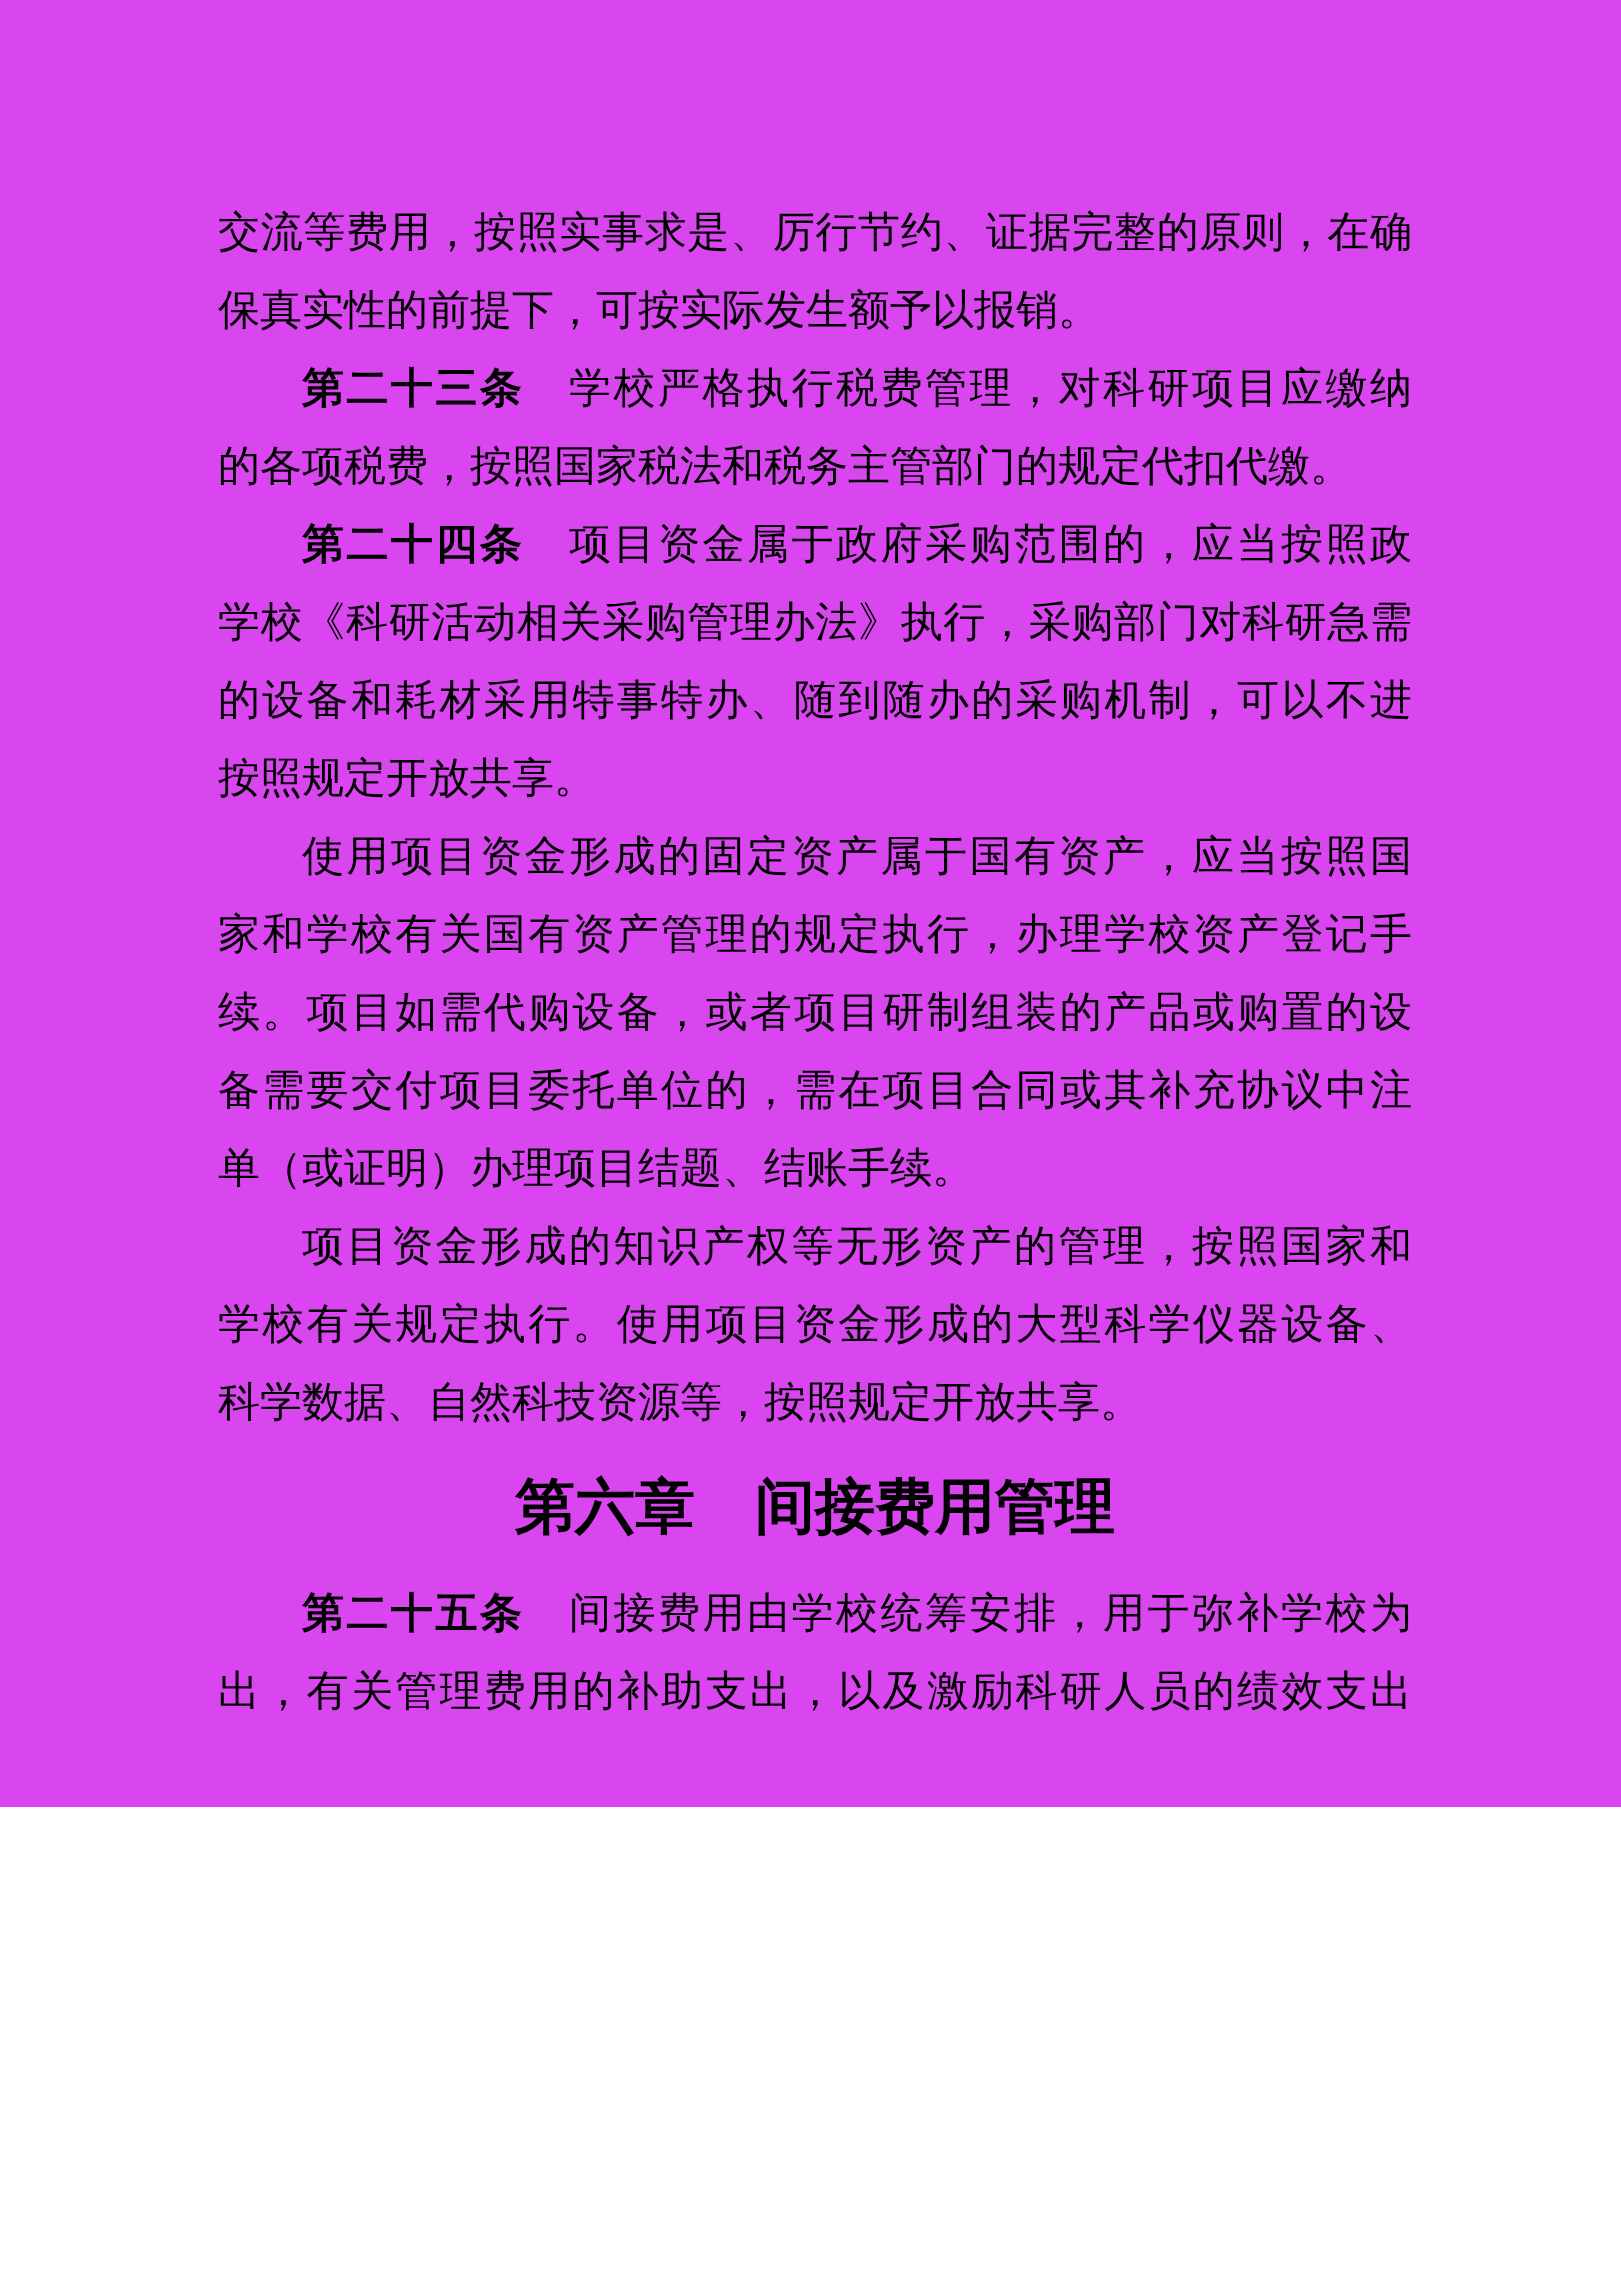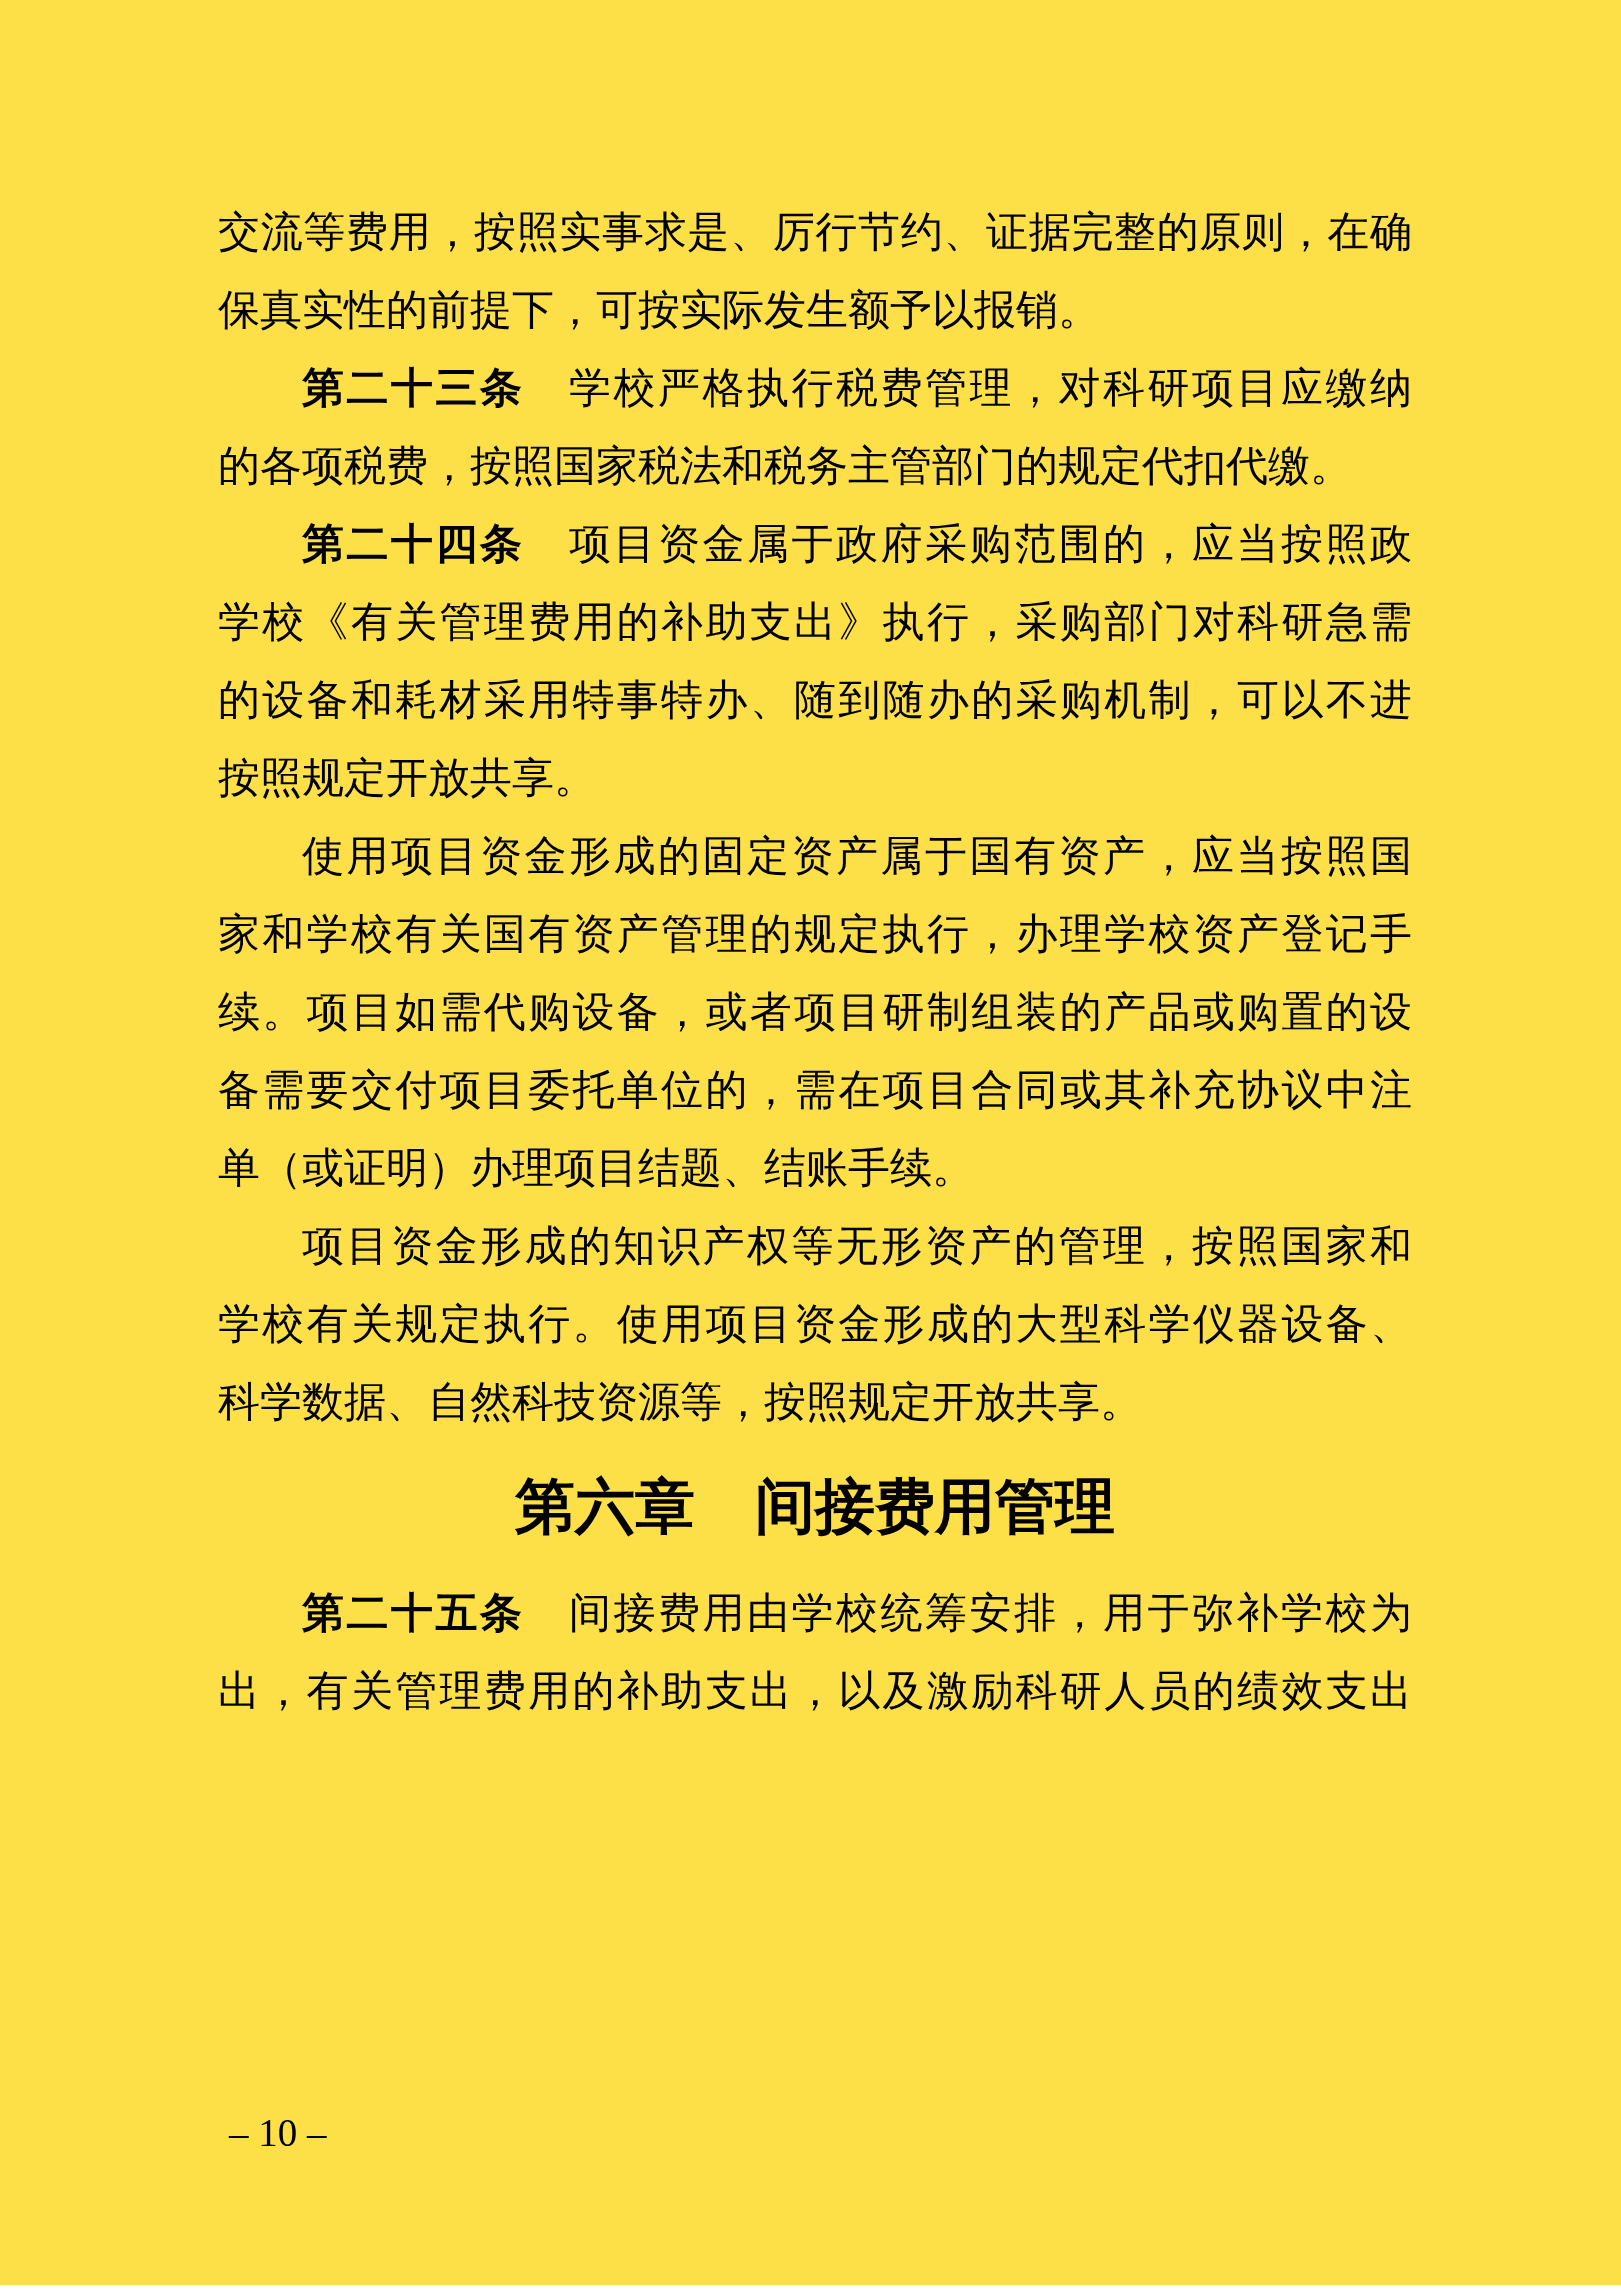--- a/index.html
+++ b/index.html
@@ -3,22 +3,22 @@
 <meta charset="utf-8">
 <style>
   html, body {
     margin: 0;
     padding: 0;
     background: #ffffff;
   }
   .page {
     position: relative;
     width: 1621px;
-    height: 2285px;
-    background: #fde047;
+    height: 1807px;
+    background: #d946ef;
     color: #000000;
     font-family: "Liberation Serif", serif;
     overflow: hidden;
   }
   .doc-body {
     position: absolute;
     left: 218px;
     top: 193px;
     width: 1194px;
   }
@@ -62,21 +62,21 @@
 </head>
 <body>
 
 <div class="page">
   <div class="doc-body">
       <div class="line"><span class="body-text">交流等费用，按照实事求是、厉行节约、证据完整的原则，在确</span></div>
       <div class="line short"><span class="body-text">保真实性的前提下，可按实际发生额予以报销。</span></div>
       <div class="line indent"><span class="lead">第二十三条</span><span class="body-text">　学校严格执行税费管理，对科研项目应缴纳</span></div>
       <div class="line short"><span class="body-text">的各项税费，按照国家税法和税务主管部门的规定代扣代缴。</span></div>
       <div class="line indent"><span class="lead">第二十四条</span><span class="body-text">　项目资金属于政府采购范围的，应当按照政</span></div>
-      <div class="line"><span class="body-text">学校《有关管理费用的补助支出》执行，采购部门对科研急需</span></div>
+      <div class="line"><span class="body-text">学校《科研活动相关采购管理办法》执行，采购部门对科研急需</span></div>
       <div class="line"><span class="body-text">的设备和耗材采用特事特办、随到随办的采购机制，可以不进</span></div>
       <div class="line short"><span class="body-text">按照规定开放共享。</span></div>
       <div class="line indent"><span class="body-text">使用项目资金形成的固定资产属于国有资产，应当按照国</span></div>
       <div class="line"><span class="body-text">家和学校有关国有资产管理的规定执行，办理学校资产登记手</span></div>
       <div class="line"><span class="body-text">续。项目如需代购设备，或者项目研制组装的产品或购置的设</span></div>
       <div class="line"><span class="body-text">备需要交付项目委托单位的，需在项目合同或其补充协议中注</span></div>
       <div class="line short"><span class="body-text">单（或证明）办理项目结题、结账手续。</span></div>
       <div class="line indent"><span class="body-text">项目资金形成的知识产权等无形资产的管理，按照国家和</span></div>
       <div class="line"><span class="body-text">学校有关规定执行。使用项目资金形成的大型科学仪器设备、</span></div>
       <div class="line short"><span class="body-text">科学数据、自然科技资源等，按照规定开放共享。</span></div>

